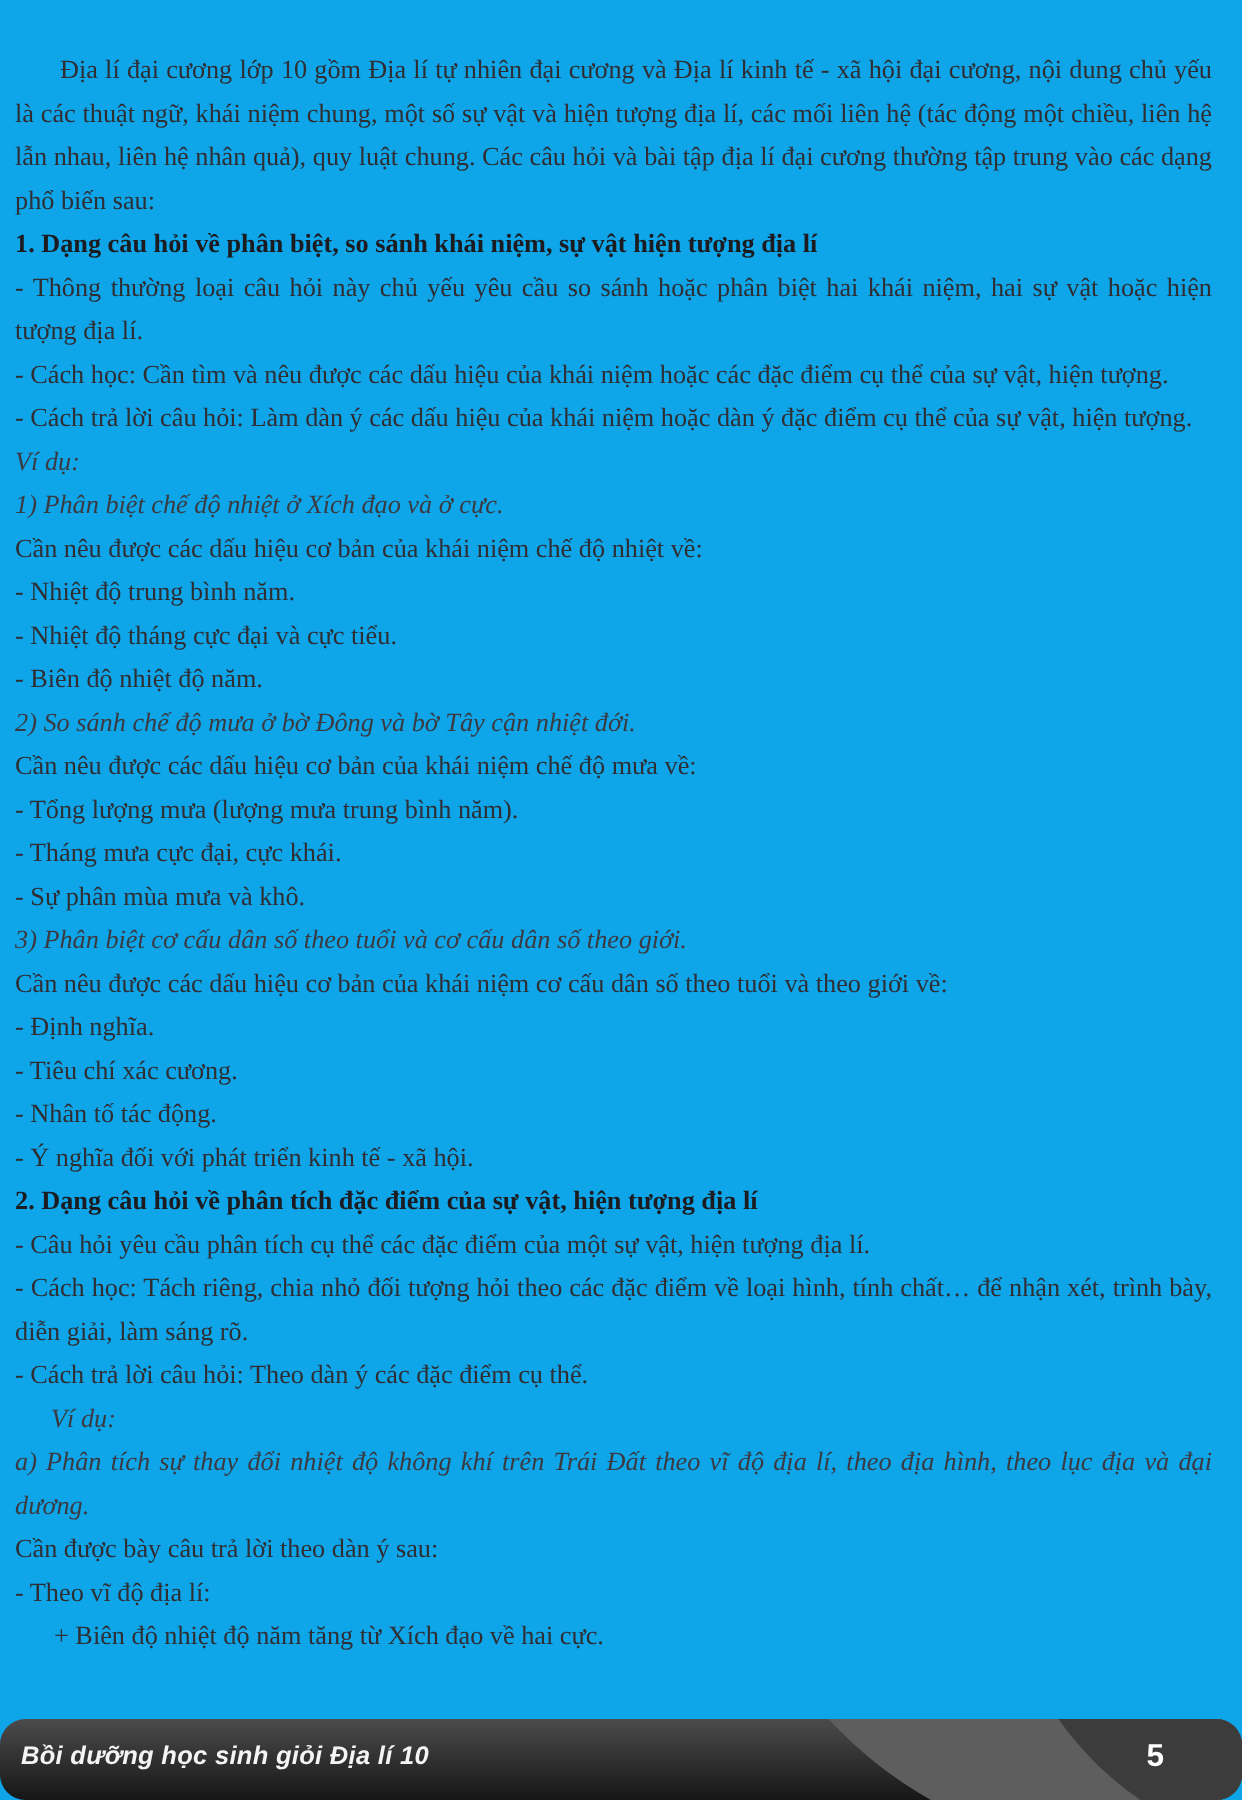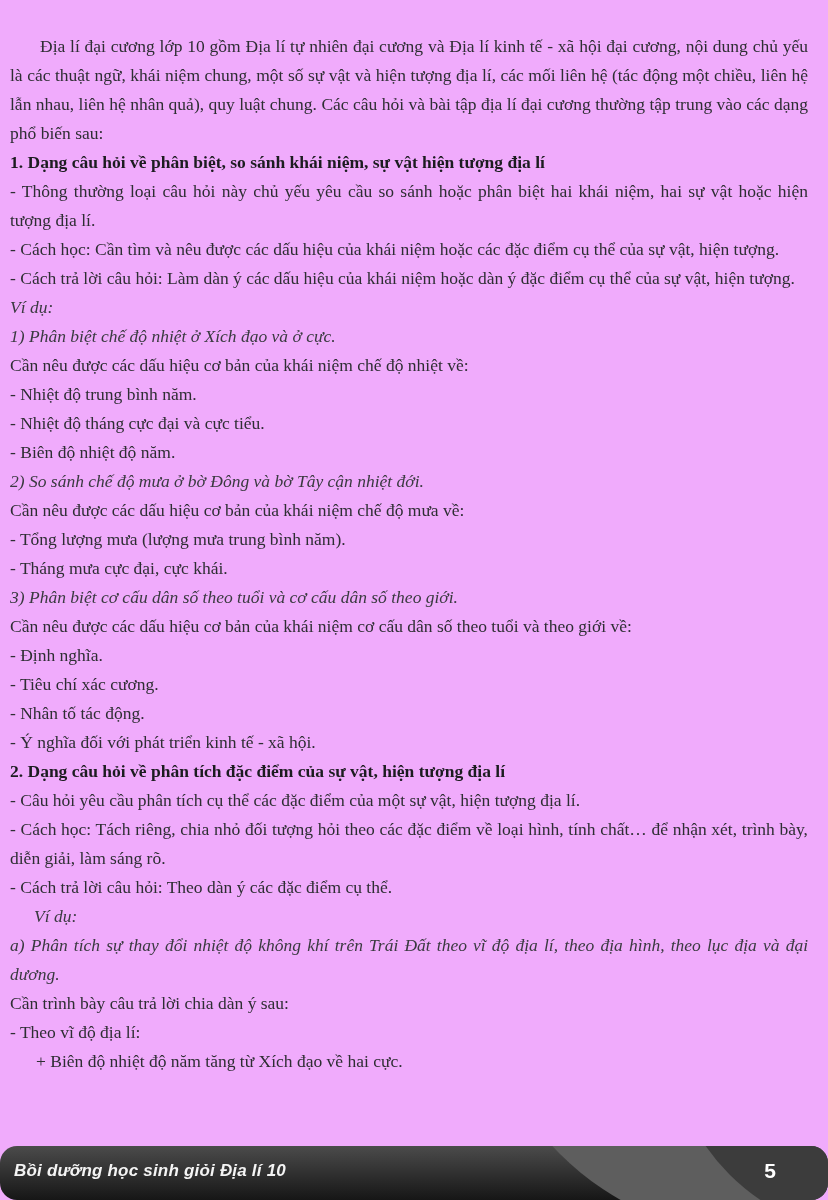--- a/index.html
+++ b/index.html
@@ -4,21 +4,21 @@
 <style>
   * { box-sizing: border-box; margin: 0; padding: 0; }
   html, body { background: #d9d9d9; }
   body { font-family: "Liberation Serif", serif; }
 
   .page {
     position: relative;
     width: 828px;
     height: 1200px;
     margin: 0 auto;
-    background: #f0abfc;
+    background: #0ea5e9;
     overflow: hidden;
     box-shadow: 0 0 6px rgba(0,0,0,0.35);
   }
 
   .content {
     position: absolute;
     top: 32px;
     left: 10px;
     right: 20px;
     color: var(--text, #2e2e33);
@@ -88,33 +88,34 @@
       <p class="para example">Ví dụ:</p>
       <p class="para example">1) Phân biệt chế độ nhiệt ở Xích đạo và ở cực.</p>
       <p class="para body">Cần nêu được các dấu hiệu cơ bản của khái niệm chế độ nhiệt về:</p>
       <p class="para body">- Nhiệt độ trung bình năm.</p>
       <p class="para body">- Nhiệt độ tháng cực đại và cực tiểu.</p>
       <p class="para body">- Biên độ nhiệt độ năm.</p>
       <p class="para example">2) So sánh chế độ mưa ở bờ Đông và bờ Tây cận nhiệt đới.</p>
       <p class="para body">Cần nêu được các dấu hiệu cơ bản của khái niệm chế độ mưa về:</p>
       <p class="para body">- Tổng lượng mưa (lượng mưa trung bình năm).</p>
       <p class="para body">- Tháng mưa cực đại, cực khái.</p>
+      <p class="para body">- Sự phân mùa mưa và khô.</p>
       <p class="para example">3) Phân biệt cơ cấu dân số theo tuổi và cơ cấu dân số theo giới.</p>
       <p class="para body">Cần nêu được các dấu hiệu cơ bản của khái niệm cơ cấu dân số theo tuổi và theo giới về:</p>
       <p class="para body">- Định nghĩa.</p>
       <p class="para body">- Tiêu chí xác cương.</p>
       <p class="para body">- Nhân tố tác động.</p>
       <p class="para body">- Ý nghĩa đối với phát triển kinh tế - xã hội.</p>
       <p class="para heading">2. Dạng câu hỏi về phân tích đặc điểm của sự vật, hiện tượng địa lí</p>
       <p class="para body">- Câu hỏi yêu cầu phân tích cụ thể các đặc điểm của một sự vật, hiện tượng địa lí.</p>
       <p class="para body">- Cách học: Tách riêng, chia nhỏ đối tượng hỏi theo các đặc điểm về loại hình, tính chất… để nhận xét, trình bày, diễn giải, làm sáng rõ.</p>
       <p class="para body">- Cách trả lời câu hỏi: Theo dàn ý các đặc điểm cụ thể.</p>
       <p class="para example-indent">Ví dụ:</p>
       <p class="para example">a) Phân tích sự thay đổi nhiệt độ không khí trên Trái Đất theo vĩ độ địa lí, theo địa hình, theo lục địa và đại dương.</p>
-      <p class="para body">Cần trình bày câu trả lời chia dàn ý sau:</p>
+      <p class="para body">Cần được bày câu trả lời theo dàn ý sau:</p>
       <p class="para body">- Theo vĩ độ địa lí:</p>
       <p class="para plus">+ Biên độ nhiệt độ năm tăng từ Xích đạo về hai cực.</p>
     </div>
 
   <div class="footer">
     <div class="footer-arc1"></div>
     <div class="footer-arc2"></div>
     <div class="footer-title">Bồi dưỡng học sinh giỏi Địa lí 10</div>
     <div class="footer-page">5</div>
   </div>

